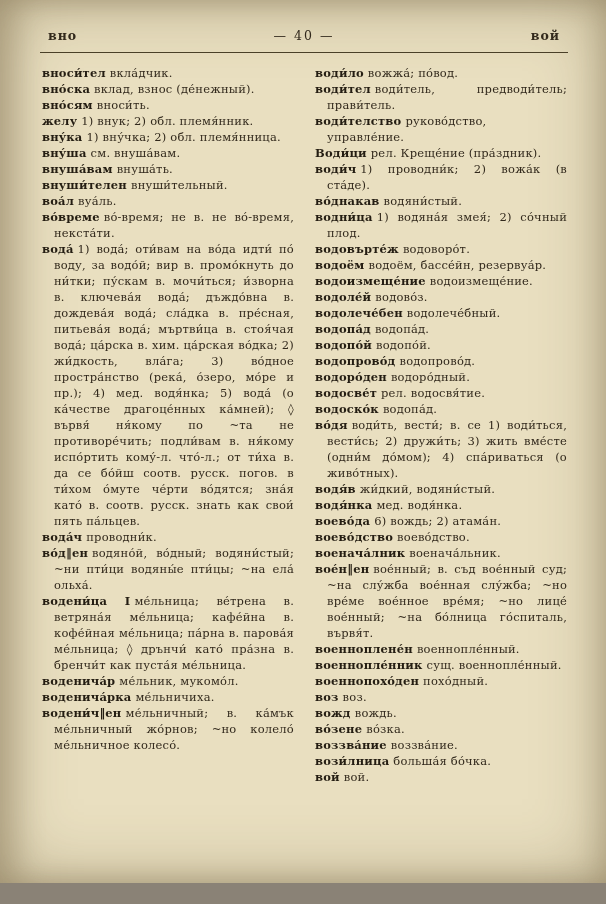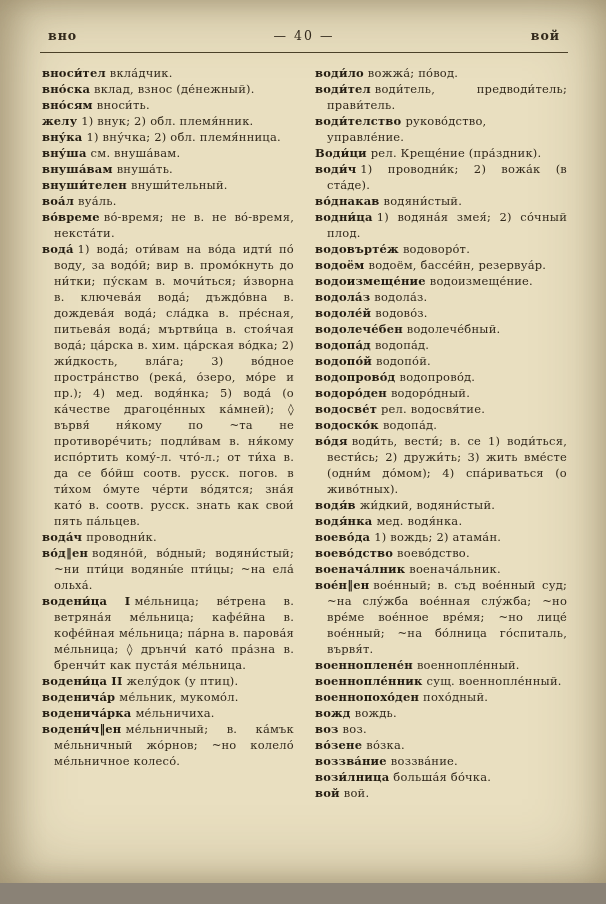--- a/index.html
+++ b/index.html
@@ -81,57 +81,55 @@
         <p class="entry"><span class="head">вну́ка</span><span class="body">1) вну́чка; 2) обл. племя́нница.</span></p>
         <p class="entry"><span class="head">вну́ша</span><span class="body">см. внуша́вам.</span></p>
         <p class="entry"><span class="head">внуша́вам</span><span class="body">внуша́ть.</span></p>
         <p class="entry"><span class="head">внуши́телен</span><span class="body">внуши́тельный.</span></p>
         <p class="entry"><span class="head">воа́л</span><span class="body">вуа́ль.</span></p>
         <p class="entry"><span class="head">во́време</span><span class="body">во́-время; не в. не во́-время, некста́ти.</span></p>
         <p class="entry"><span class="head">вода́</span><span class="body">1) вода́; оти́вам на во́да идти́ по́ воду, за водо́й; вир в. промо́кнуть до ни́тки; пу́скам в. мочи́ться; и́зворна в. ключева́я вода́; дъждо́вна в. дождева́я вода́; сла́дка в. пре́сная, питьева́я вода́; мъртви́ца в. стоя́чая вода́; ца́рска в. хим. ца́рская во́дка; 2) жи́дкость, вла́га; 3) во́дное простра́нство (река́, о́зеро, мо́ре и пр.); 4) мед. водя́нка; 5) вода́ (о ка́честве драгоце́нных ка́мней); ◊ вървя́ ня́кому по ~та не противоре́чить; подли́вам в. ня́кому испо́ртить кому́-л. что́-л.; от ти́ха в. да се бо́йш соотв. русск. погов. в ти́хом о́муте че́рти во́дятся; зна́я като́ в. соотв. русск. знать как свои́ пять па́льцев.</span></p>
         <p class="entry"><span class="head">вода́ч</span><span class="body">проводни́к.</span></p>
         <p class="entry"><span class="head">во́д‖ен</span><span class="body">водяно́й, во́дный; водяни́стый; ~ни пти́ци водяны́е пти́цы; ~на ела́ ольха́.</span></p>
         <p class="entry"><span class="head">водени́ца I</span><span class="body">ме́льница; ве́трена в. ветряна́я ме́льница; кафе́йна в. кофе́йная ме́льница; па́рна в. парова́я ме́льница; ◊ дрънчи́ като́ пра́зна в. бренчи́т как пуста́я ме́льница.</span></p>
-        <p class="entry"><span class="head">водени́ца II</span><span class="body">желу́док (у птиц).</span></p>
         <p class="entry"><span class="head">воденича́р</span><span class="body">ме́льник, мукомо́л.</span></p>
         <p class="entry"><span class="head">воденича́рка</span><span class="body">ме́льничиха.</span></p>
         <p class="entry"><span class="head">водени́ч‖ен</span><span class="body">ме́льничный; в. ка́мък ме́льничный жо́рнов; ~но колело́ ме́льничное колесо́.</span></p>
       </div>
     <div class="divider"></div>
     <div class="col">
         <p class="entry"><span class="head">води́ло</span><span class="body">вожжа́; по́вод.</span></p>
         <p class="entry"><span class="head">води́тел</span><span class="body">води́тель, предводи́тель; прави́тель.</span></p>
         <p class="entry"><span class="head">води́телство</span><span class="body">руково́дство, управле́ние.</span></p>
         <p class="entry"><span class="head">Води́ци</span><span class="body">рел. Креще́ние (пра́здник).</span></p>
         <p class="entry"><span class="head">води́ч</span><span class="body">1) проводни́к; 2) вожа́к (в ста́де).</span></p>
         <p class="entry"><span class="head">во́днакав</span><span class="body">водяни́стый.</span></p>
         <p class="entry"><span class="head">водни́ца</span><span class="body">1) водяна́я змея́; 2) со́чный плод.</span></p>
         <p class="entry"><span class="head">водовърте́ж</span><span class="body">водоворо́т.</span></p>
         <p class="entry"><span class="head">водоём</span><span class="body">водоём, бассе́йн, резервуа́р.</span></p>
         <p class="entry"><span class="head">водоизмеще́ние</span><span class="body">водоизмеще́ние.</span></p>
-        <p class="entry"><span class="head">водола́з</span><span class="body">водола́з.</span></p>
         <p class="entry"><span class="head">водоле́й</span><span class="body">водово́з.</span></p>
         <p class="entry"><span class="head">водолече́бен</span><span class="body">водолече́бный.</span></p>
         <p class="entry"><span class="head">водопа́д</span><span class="body">водопа́д.</span></p>
         <p class="entry"><span class="head">водопо́й</span><span class="body">водопо́й.</span></p>
         <p class="entry"><span class="head">водопрово́д</span><span class="body">водопрово́д.</span></p>
         <p class="entry"><span class="head">водоро́ден</span><span class="body">водоро́дный.</span></p>
         <p class="entry"><span class="head">водосве́т</span><span class="body">рел. водосвя́тие.</span></p>
         <p class="entry"><span class="head">водоско́к</span><span class="body">водопа́д.</span></p>
         <p class="entry"><span class="head">во́дя</span><span class="body">води́ть, вести́; в. се 1) води́ться, вести́сь; 2) дружи́ть; 3) жить вме́сте (одни́м до́мом); 4) спа́риваться (о живо́тных).</span></p>
         <p class="entry"><span class="head">водя́в</span><span class="body">жи́дкий, водяни́стый.</span></p>
         <p class="entry"><span class="head">водя́нка</span><span class="body">мед. водя́нка.</span></p>
-        <p class="entry"><span class="head">воево́да</span><span class="body">1) вождь; 2) атама́н.</span></p>
+        <p class="entry"><span class="head">воево́да</span><span class="body">6) вождь; 2) атама́н.</span></p>
         <p class="entry"><span class="head">воево́дство</span><span class="body">воево́дство.</span></p>
         <p class="entry"><span class="head">военача́лник</span><span class="body">военача́льник.</span></p>
         <p class="entry"><span class="head">вое́н‖ен</span><span class="body">вое́нный; в. съд вое́нный суд; ~на слу́жба вое́нная слу́жба; ~но вре́ме вое́нное вре́мя; ~но лице́ вое́нный; ~на бо́лница го́спиталь, вървя́т.</span></p>
         <p class="entry"><span class="head">военноплене́н</span><span class="body">военнопле́нный.</span></p>
         <p class="entry"><span class="head">военнопле́нник</span><span class="body">сущ. военнопле́нный.</span></p>
         <p class="entry"><span class="head">военнопохо́ден</span><span class="body">похо́дный.</span></p>
+        <p class="entry"><span class="head">воз</span><span class="body">воз.</span></p>
         <p class="entry"><span class="head">вожд</span><span class="body">вождь.</span></p>
-        <p class="entry"><span class="head">воз</span><span class="body">воз.</span></p>
         <p class="entry"><span class="head">во́зене</span><span class="body">во́зка.</span></p>
         <p class="entry"><span class="head">воззва́ние</span><span class="body">воззва́ние.</span></p>
         <p class="entry"><span class="head">вози́лница</span><span class="body">больша́я бо́чка.</span></p>
         <p class="entry"><span class="head">вой</span><span class="body">вой.</span></p>
       </div>
   </div>
 </div>
 
 </body></html>

